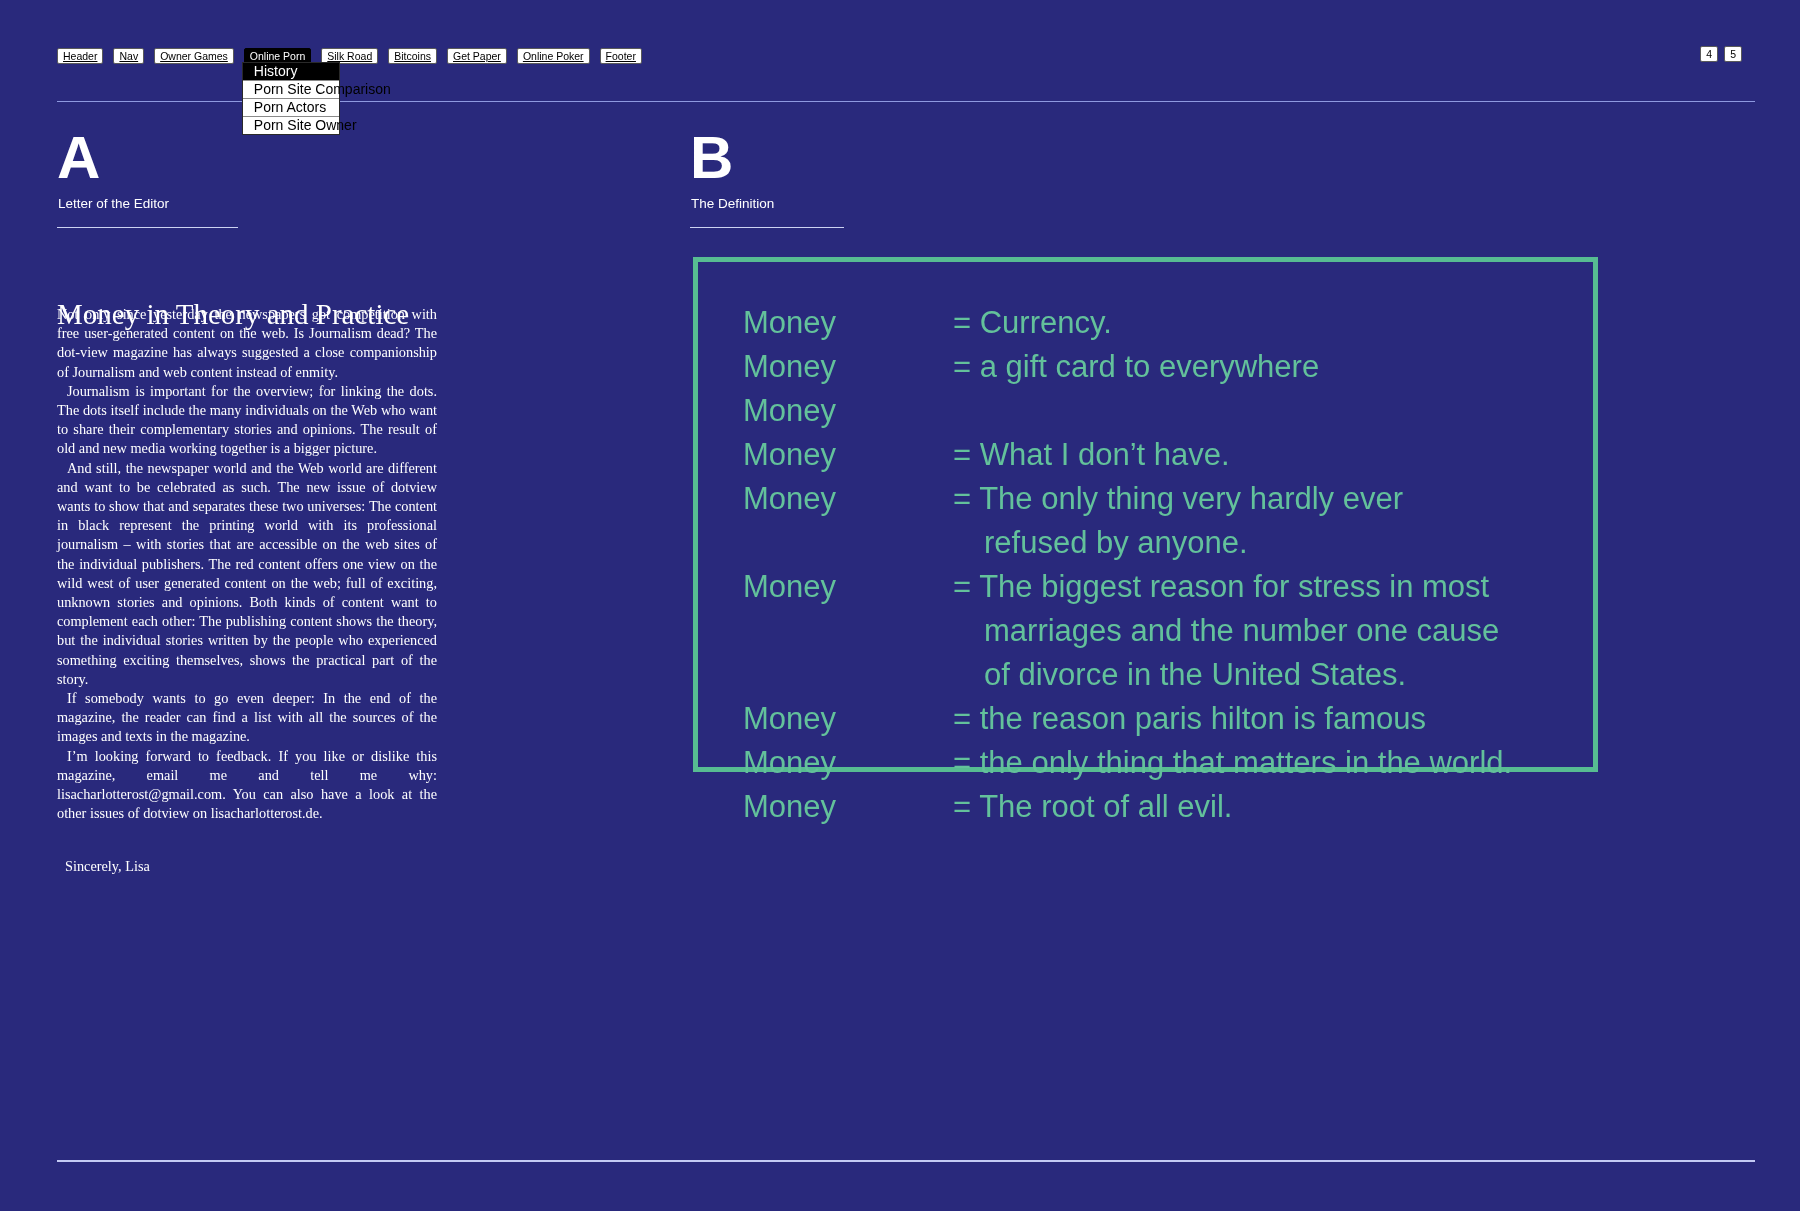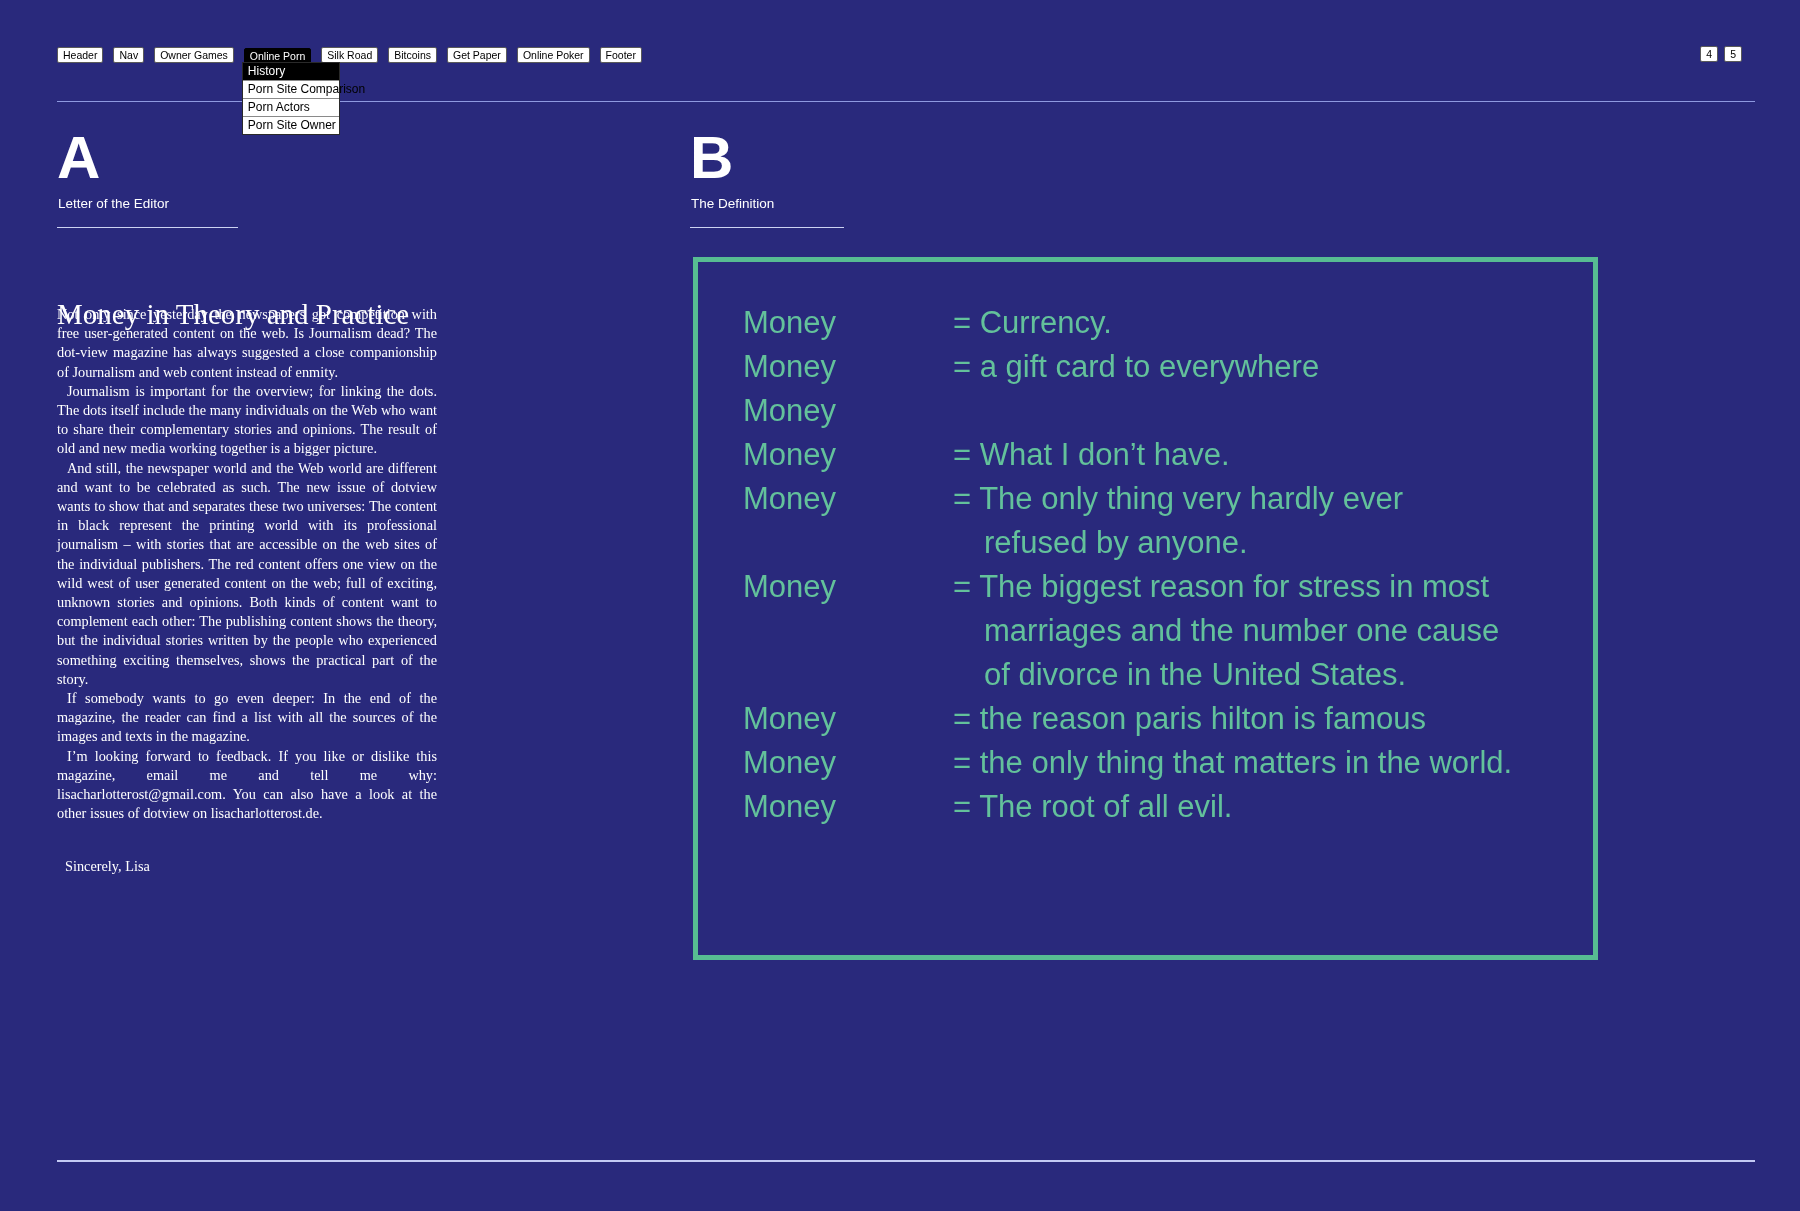--- a/index.html
+++ b/index.html
@@ -7,22 +7,23 @@
     width: 1800px; height: 1211px;
     position: relative;
     background: #29297c;
     font-family: "Liberation Sans", sans-serif;
     overflow: hidden;
   }
 
   
   .navbar {
     position: absolute; left: 57px; top: 46px;
-    display: flex; gap: 10px; align-items: center;
+    display: flex; gap: 10px; align-items: flex-end;
     z-index: 5;
+    text-decoration: underline;
   }
   .btn {
     display: inline-block;
     background: #ffffff; color: #000000;
     border: 1px solid #5a5a5a; border-radius: 2px;
     font-size: 10.5px; line-height: 12px;
     padding: 1px 5px;
     font-family: "Liberation Sans", sans-serif;
     white-space: nowrap;
     cursor: pointer;
@@ -31,23 +32,23 @@
 
   .nav-wrap { position: relative; display: inline-block; }
   .dropdown {
     position: absolute; left: -2px; top: 16px;
     width: 96px;
     background: #ffffff;
     border: 1px solid #2a2a2a;
     z-index: 6;
   }
   .dropdown-item {
-    font-size: 12px; line-height: 13px;
+    font-size: 14px; line-height: 13px;
     color: #000;
-    padding: 2px 4px 2px 5px;
+    padding: 2px 4px 2px 11px;
     border-bottom: 1px solid #8a8a8a;
     white-space: nowrap;
     cursor: pointer;
     background: #fff;
   }
   .dropdown-item:last-child { border-bottom: none; }
   .dropdown-item.highlight { background: #000; color: #fff; }
 
   .pager {
     position: absolute; right: 58px; top: 46px;
@@ -106,21 +107,21 @@
   }
 
   
   .col-b { position: absolute; left: 690px; top: 0; width: 920px; height: 1100px; }
   .col-b .big-letter { left: 0; }
   .col-b .subtitle { left: 1px; }
   .col-b .sub-rule { left: 0; width: 154px; }
 
   .def-box {
     position: absolute; left: 3px; top: 257px;
-    width: 905px; height: 703px;
+    width: 905px; height: 515px;
     border: 5px solid #57bc92;
     box-sizing: border-box;
     padding: 39px 0 0 45px;
   }
   .def-row {
     display: grid;
     grid-template-columns: 210px 630px;
     color: #63c19b;
     font-size: 31px; line-height: 44px;
     font-family: "Liberation Sans", sans-serif;

